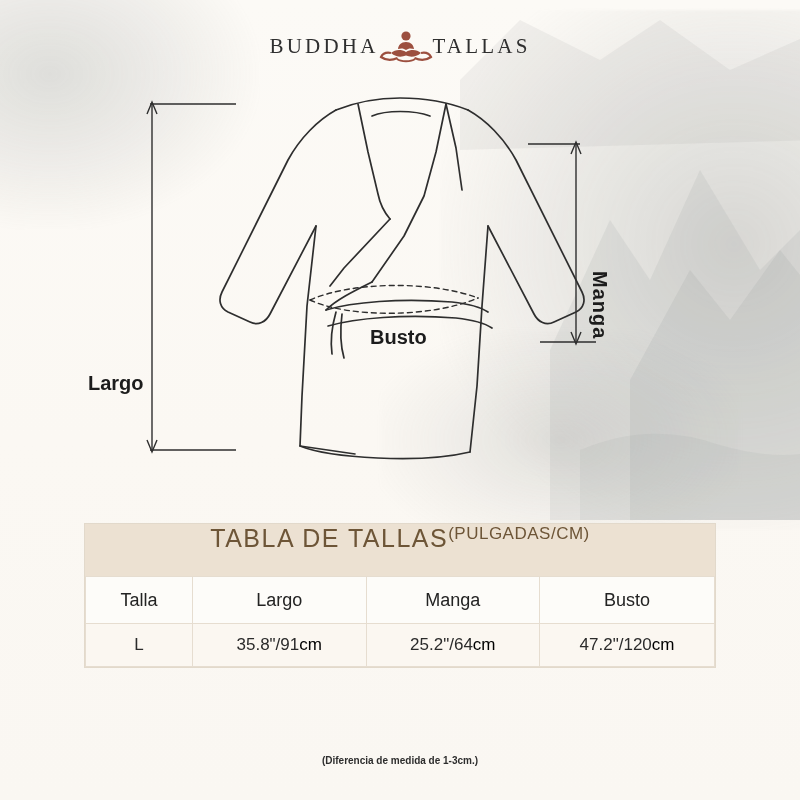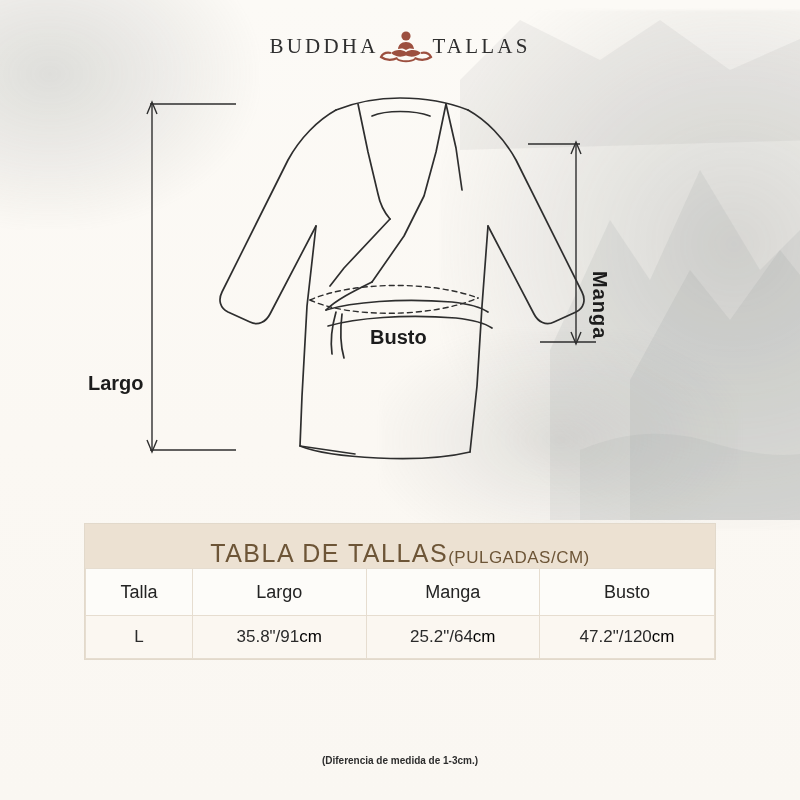--- a/index.html
+++ b/index.html
@@ -98,24 +98,24 @@
   
   .table-wrap {
     position: absolute;
     left: 84px;
     top: 523px;
     width: 632px;
     border: 1px solid #e2d9cb;
     box-sizing: border-box;
   }
   .table-title {
-    height: 44px;
+    height: 52px;
     background: #ece1d2;
     display: flex;
-    align-items: flex-end;
+    align-items: flex-start;
     justify-content: center;
     color: #6d5537;
     font-family: "Liberation Sans", sans-serif;
   }
   .table-title .main {
     font-size: 25px;
     letter-spacing: 1.5px;
   }
   .table-title .sub {
     font-size: 17px;

